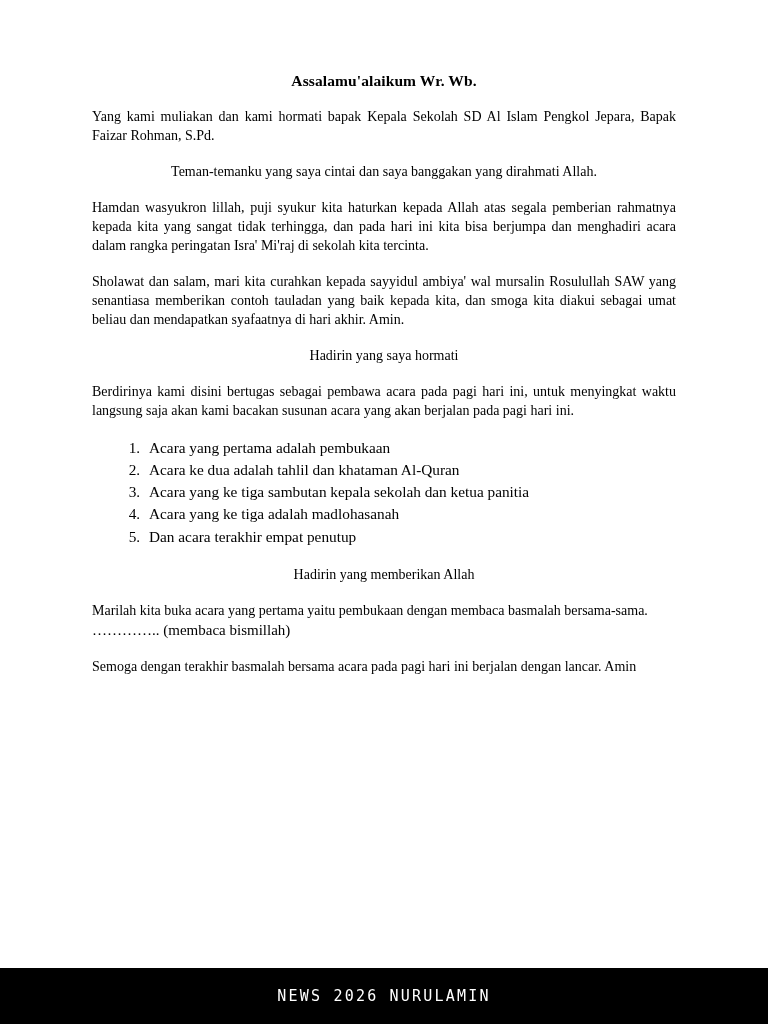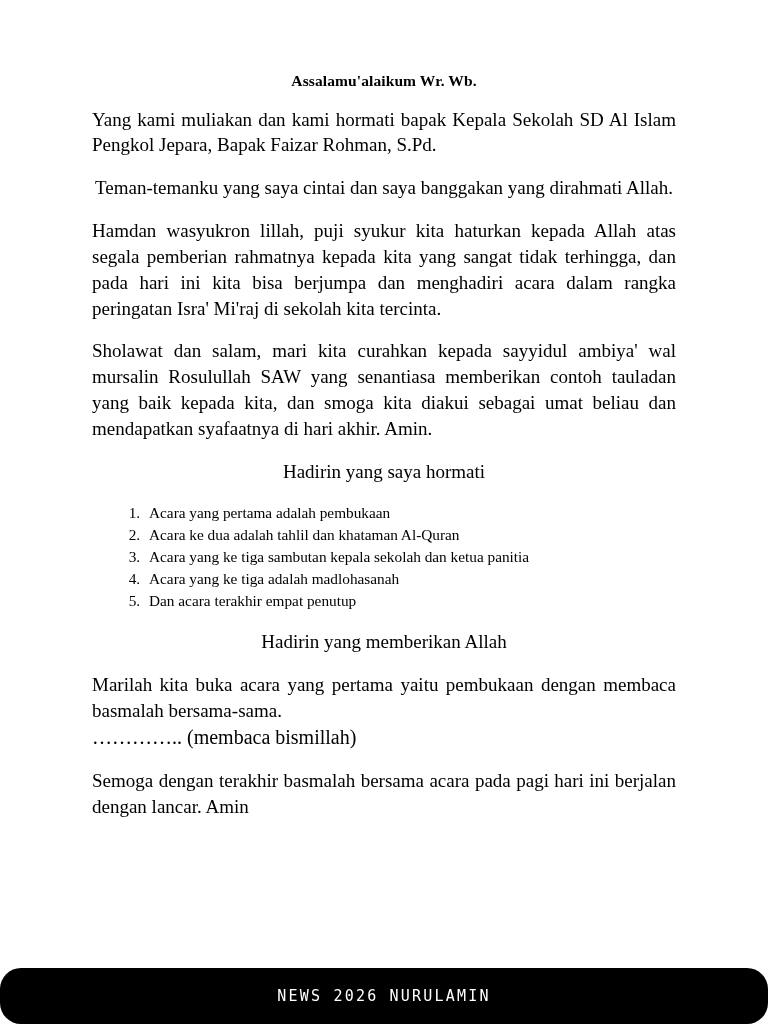--- a/index.html
+++ b/index.html
@@ -56,21 +56,21 @@
   .arabic-line {
     display: block;
   }
   .arabic-line.second {
     text-align: right;
     padding-right: 8px;
   }
 
   p.para {
     margin: 0 0 17px 0;
-    font-size: 19px;
+    font-size: 14px;
     line-height: 1.36;
     text-align: justify;
     text-justify: inter-word;
     hyphens: none;
   }
 
   p.para.nojust {
     text-align: center;
   }
 
@@ -80,36 +80,35 @@
     font-size: 15.3px;
     line-height: 1.45;
   }
   ol.agenda li {
     padding-left: 5px;
     margin: 0;
   }
 
   .dots-line {
     margin: 0 0 17px 0;
-    font-size: 20px;
+    font-size: 15px;
     line-height: 1.36;
     text-align: left;
   }
 
   .footer-bar {
     position: absolute;
     left: 0;
     top: 968px;
     width: 768px;
     height: 56px;
     background: #000000;
     display: flex;
     align-items: center;
     justify-content: center;
-    border-radius: 21px;
   }
   .footer-text {
     color: #ffffff;
     font-family: "DejaVu Sans Mono", "Liberation Mono", monospace;
     font-size: 15px;
     letter-spacing: 2.2px;
     font-weight: normal;
     white-space: pre;
   }
 </style>
@@ -128,20 +127,21 @@
 
 
     <p class="para nojust">Teman-temanku yang saya cintai dan saya banggakan yang dirahmati Allah.</p>
 
     <p class="para">Hamdan wasyukron lillah, puji syukur kita haturkan kepada Allah atas segala pemberian rahmatnya kepada kita yang sangat tidak terhingga, dan pada hari ini kita bisa berjumpa dan menghadiri acara dalam rangka peringatan Isra' Mi'raj di sekolah kita tercinta.</p>
 
     <p class="para">Sholawat dan salam, mari kita curahkan kepada sayyidul ambiya' wal mursalin Rosulullah SAW yang senantiasa memberikan contoh tauladan yang baik kepada kita, dan smoga kita diakui sebagai umat beliau dan mendapatkan syafaatnya di hari akhir. Amin.</p>
 
     <p class="para nojust">Hadirin yang saya hormati</p>
 
+    <p class="para">Berdirinya kami disini bertugas sebagai pembawa acara pada pagi hari ini, untuk menyingkat waktu langsung saja akan kami bacakan susunan acara yang akan berjalan pada pagi hari ini.</p>
 
     <ol class="agenda">
       <li>Acara yang pertama adalah pembukaan</li>
       <li>Acara ke dua adalah tahlil dan khataman Al-Quran</li>
       <li>Acara yang ke tiga sambutan kepala sekolah dan ketua panitia</li>
       <li>Acara yang ke tiga adalah madlohasanah</li>
       <li>Dan acara terakhir empat penutup</li>
     </ol>
 
     <p class="para nojust">Hadirin yang memberikan Allah</p>

